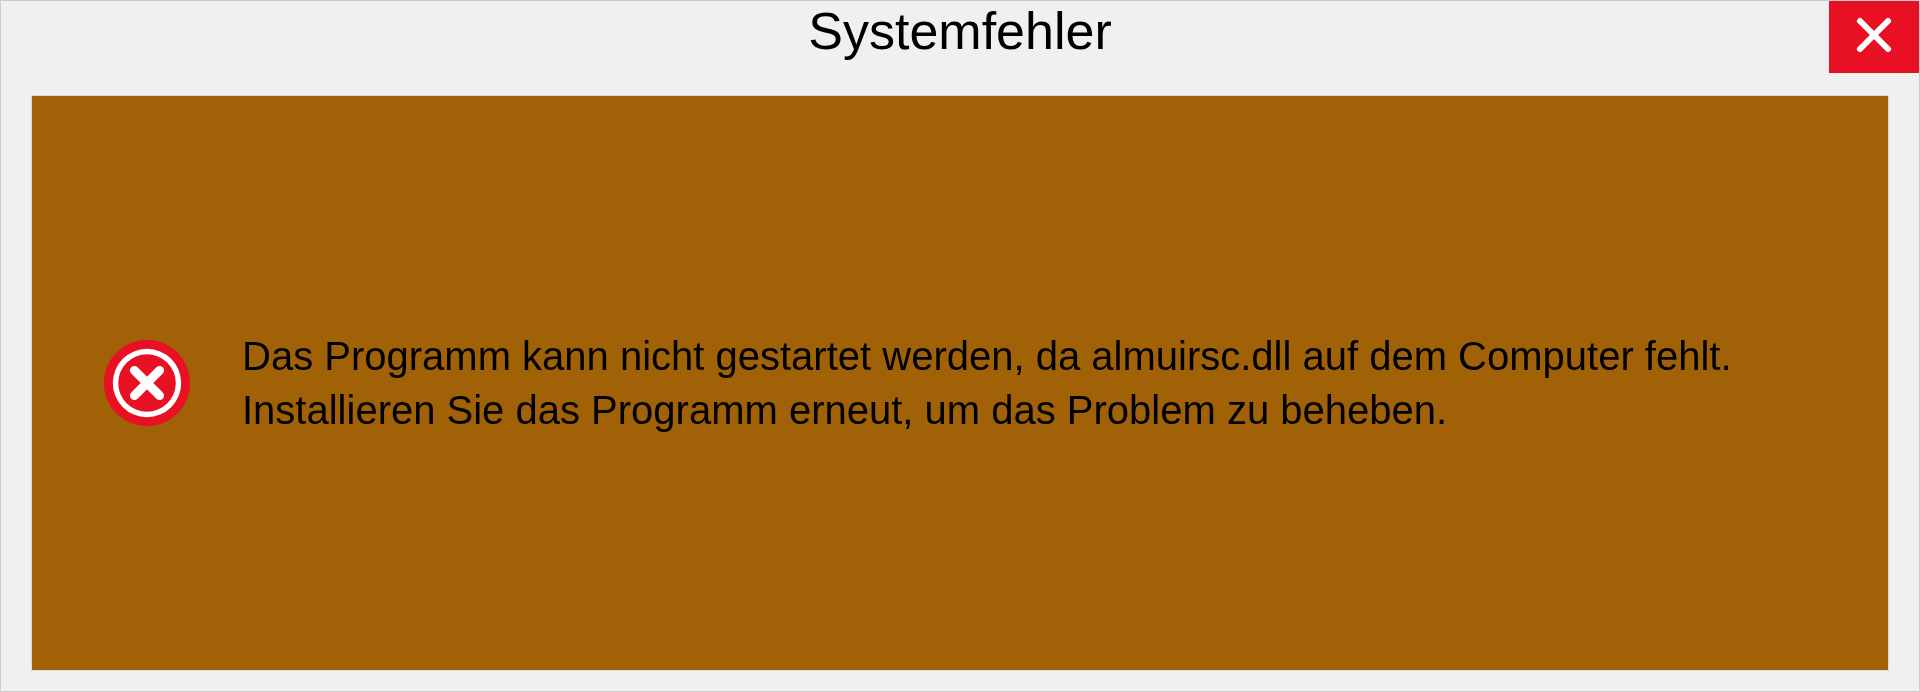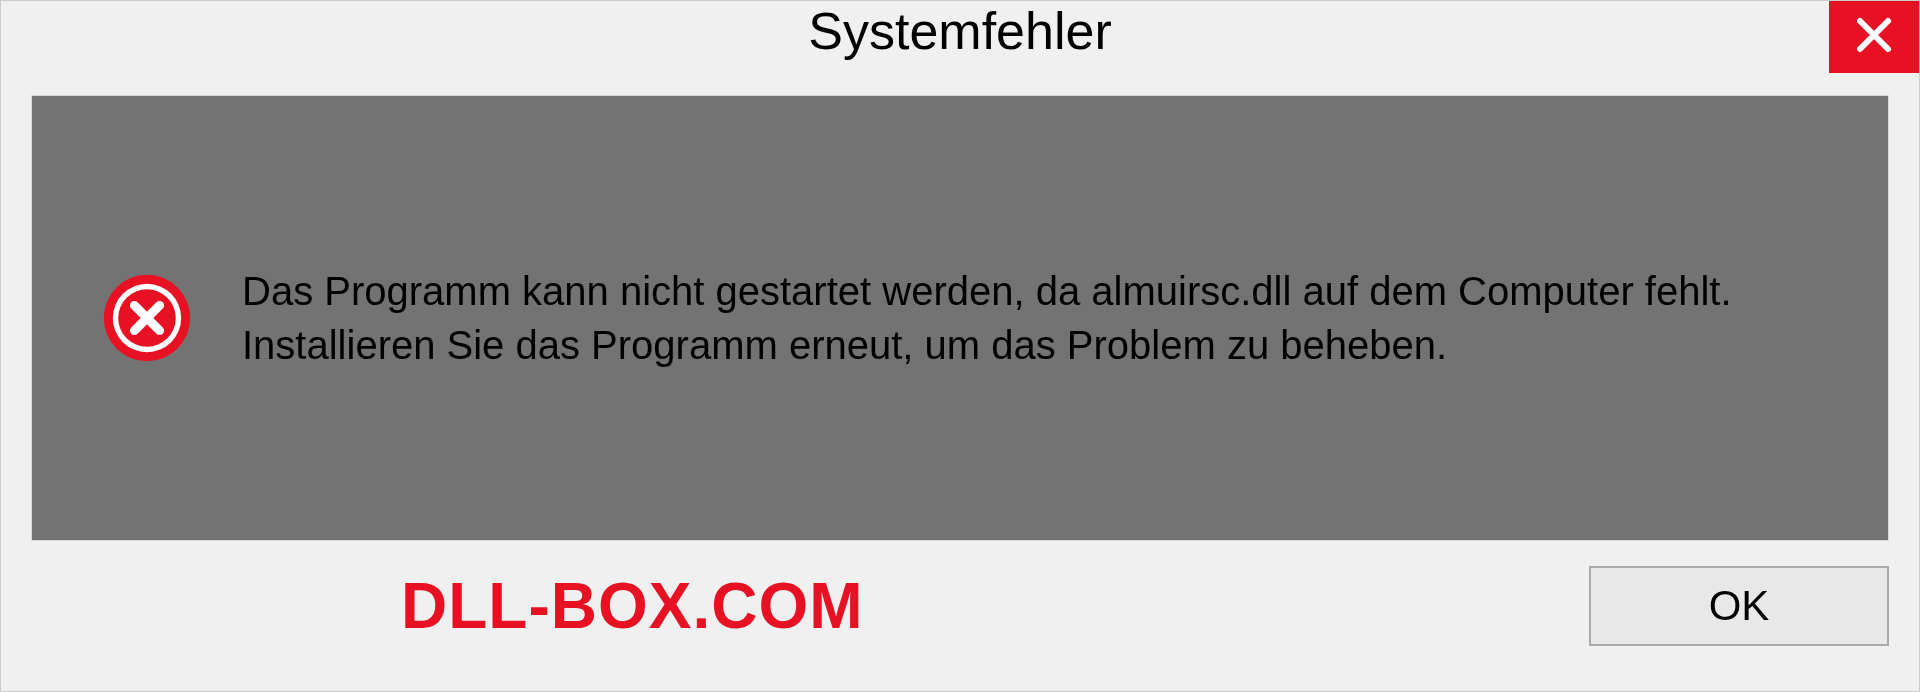--- a/index.html
+++ b/index.html
@@ -48,21 +48,21 @@
       align-items: center;
       justify-content: center;
       cursor: pointer;
     }
     .close-btn svg {
       width: 40px;
       height: 40px;
     }
     .content-area {
       margin: 8px 30px 20px 30px;
-      background: #737373;
+      background: #a16207;
       border: 1px solid #d8d8d8;
       flex: 1;
       display: flex;
       align-items: center;
       padding: 60px 70px;
     }
     .error-icon {
       width: 90px;
       height: 90px;
       flex-shrink: 0;
@@ -125,17 +125,13 @@
         <circle cx="50" cy="50" r="48" fill="#e81123"></circle>
         <circle cx="50" cy="50" r="38" fill="#fff"></circle>
         <circle cx="50" cy="50" r="32" fill="#e81123"></circle>
         <line x1="36" y1="36" x2="64" y2="64" stroke="#fff" stroke-width="10" stroke-linecap="round"></line>
         <line x1="64" y1="36" x2="36" y2="64" stroke="#fff" stroke-width="10" stroke-linecap="round"></line>
       </svg>
     </div>
     <div class="message">Das Programm kann nicht gestartet werden, da almuirsc.dll auf dem Computer fehlt. Installieren Sie das Programm erneut, um das Problem zu beheben.</div>
   </div>
 
-  <div class="footer">
-    <div class="watermark">DLL-BOX.COM</div>
-    <button class="ok-btn">OK</button>
-  </div>
 </div>
 
 </body></html>

